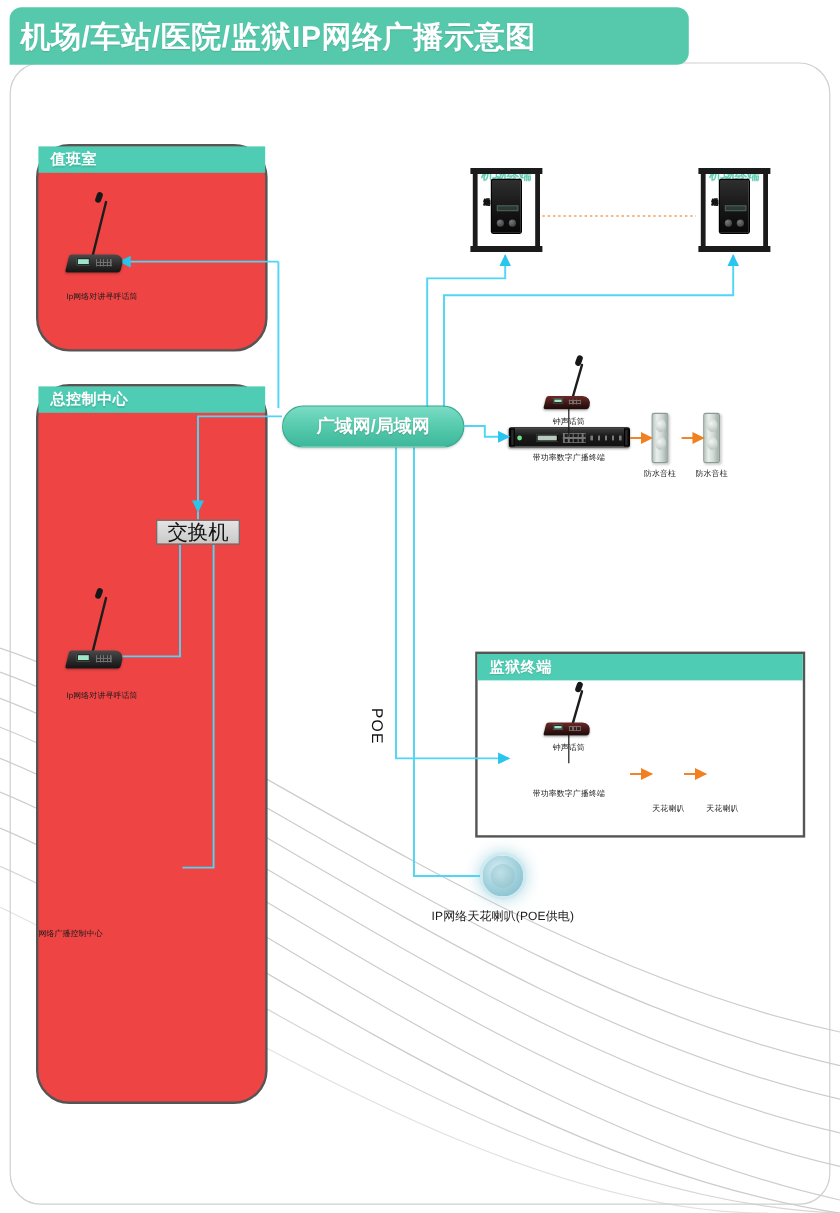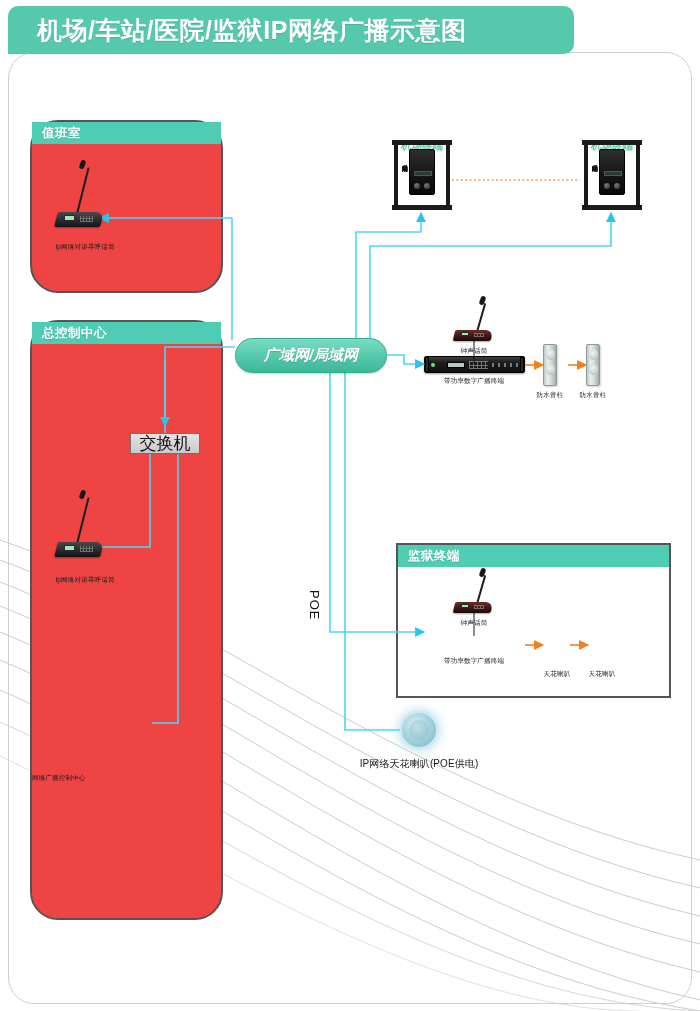--- a/index.html
+++ b/index.html
@@ -16,21 +16,21 @@
     position:absolute; left:8px; top:52px; width:684px; height:952px;
     border:1px solid #cfcfcf; border-radius:26px; background:#fff;
   }
 
   
   .title-banner {
     position:absolute; left:8px; top:6px; width:566px; height:48px;
     background:#56c9ad;
     border-radius:10px 10px 10px 0;
     display:flex; align-items:center;
-    padding-left:29px;
+    padding-left:9px;
     z-index:6;
   }
   .title-banner .t {
     color:#ffffff; font-size:25px; font-weight:bold; letter-spacing:.5px;
     text-shadow:0 1px 1px rgba(0,0,0,.13);
     white-space:nowrap;
   }
 
   
   .waves { position:absolute; left:0; top:0; width:700px; height:1011px; z-index:1; pointer-events:none;}
@@ -55,21 +55,21 @@
   
   .net { position:absolute; left:0; top:0; width:700px; height:1011px; z-index:4; pointer-events:none; }
 
   
   .wan {
     position:absolute; left:235px; top:338px; width:152px; height:35px;
     border-radius:18px;
     background:linear-gradient(180deg,#79dcc4 0%,#57cbae 48%,#3db79a 100%);
     border:1px solid #35ab90;
     display:flex; align-items:center; justify-content:center;
-    z-index:7; box-shadow:0 1px 2px rgba(0,0,0,.18);font-style:italic;
+    z-index:7; box-shadow:0 1px 2px rgba(0,0,0,.18);
   }
   .wan span { color:#fff; font-size:15px; font-weight:bold; text-shadow:0 1px 1px rgba(0,0,0,.18); }
 
   
   .switchbox {
     position:absolute; left:130px; top:433px; width:70px; height:21px;
     background:linear-gradient(180deg,#e4e4e4,#c9c9c9);
     border:1px solid #6f6f6f; z-index:7;
     display:flex; align-items:center; justify-content:center;
   }

